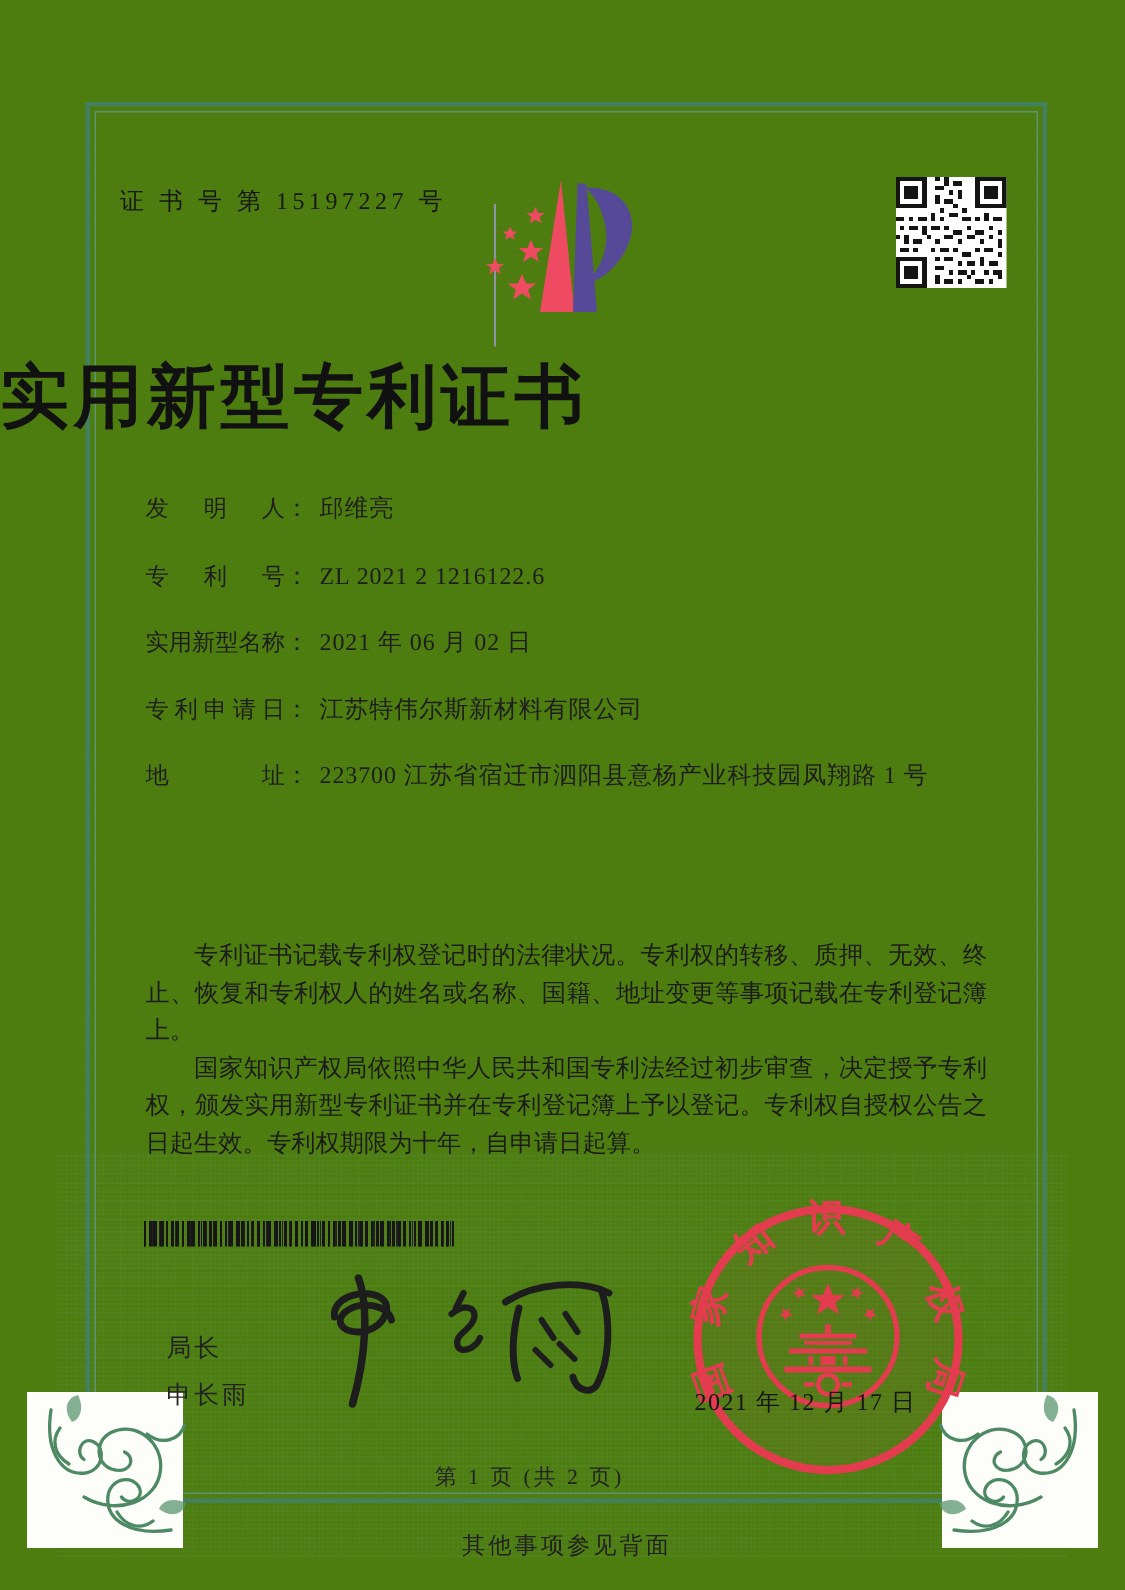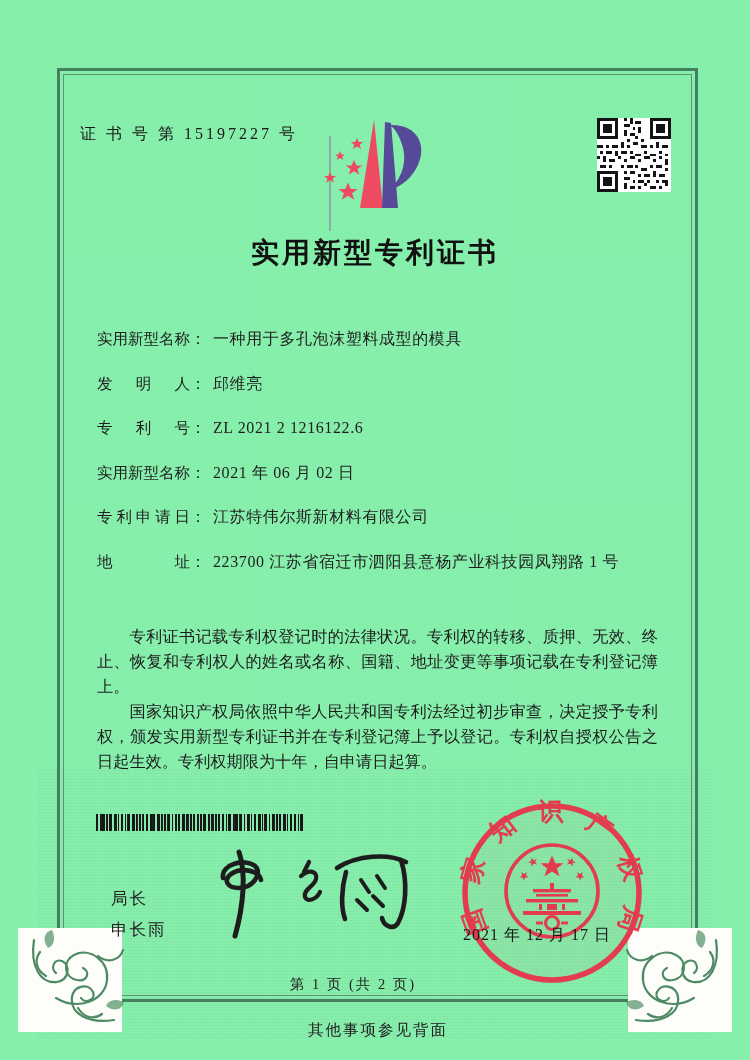--- a/index.html
+++ b/index.html
@@ -1,18 +1,18 @@
 <!DOCTYPE html>
 <html><head>
 <meta charset="utf-8">
 <style>
   html,body{margin:0;padding:0;}
   body{width:750px;height:1060px;background:#ffffff;overflow:hidden;
        font-family:"Liberation Serif","DejaVu Serif",serif;color:#1e1e1e;}
-  .page{position:relative;width:750px;height:1060px;background:#86efac;}
+  .page{position:relative;width:750px;height:1060px;background:#4d7c0f;}
 
   
   .texture{position:absolute;left:38px;right:38px;top:768px;bottom:22px;
     background-image:
       repeating-linear-gradient(0deg, rgba(110,170,130,.16) 0 1px, transparent 1px 3px),
       repeating-linear-gradient(90deg, rgba(110,170,130,.11) 0 1px, transparent 1px 3px);
     opacity:.55;}
   .texture-soft{position:absolute;inset:60px 50px 50px 50px;
     background-image:repeating-linear-gradient(0deg, rgba(120,180,140,.05) 0 1px, transparent 1px 4px);
     opacity:.5;}
@@ -27,22 +27,22 @@
   .corner-mask.br{left:628px;top:928px;}
   .flourish{position:absolute;width:102px;height:102px;}
   .flourish.bl{left:26px;top:926px;transform:scale(1,-1) translateY(-102px);transform-origin:top left;}
   .flourish.br{left:622px;top:926px;transform:scale(-1,-1) translate(-102px,-102px);transform-origin:top left;}
 
   .cert-no{position:absolute;left:80px;top:124px;font-size:16px;letter-spacing:3px;color:#171717;}
 
   .logo{position:absolute;left:300px;top:112px;}
   .qr{position:absolute;left:597px;top:118px;width:74px;height:74px;}
 
-  .title{position:absolute;left:0;right:0;top:234px;text-align:center;
-         font-size:28px;font-weight:700;letter-spacing:3px;color:#111;}
+  .title{position:absolute;left:0;right:0;top:234px;text-align:left;
+         font-size:46px;font-weight:700;letter-spacing:3px;color:#111;}
 
   .fields{position:absolute;left:97px;top:329px;width:575px;}
   .frow{position:relative;height:44.5px;font-size:16px;white-space:nowrap;}
   .flabel{display:inline-block;width:93px;text-align:justify;text-align-last:justify;
           font-size:15.5px;vertical-align:bottom;}
   .fsep{display:inline-block;margin-right:7px;}
   .fvalue{letter-spacing:.6px;}
   .grant-right{position:absolute;left:266px;top:0;}
 
   .paras{position:absolute;left:97px;top:625px;width:561px;font-size:16.2px;
@@ -134,23 +134,20 @@
       <path d="M1,16h2v1h-2z M4,16h1v1h-1z M8,16h1v1h-1z M10,16h2v1h-2z M13,16h1v1h-1z M15,17h2v1h-2z M18,16h1v1h-1z M20,16h2v1h-2z M23,17h1v1h-1z"></path>
       <path d="M9,18h1v1h-1z M11,18h2v1h-2z M14,19h1v1h-1z M16,19h2v1h-2z M19,18h1v2h-1z M21,19h2v1h-2z"></path>
       <path d="M9,20h2v1h-2z M12,21h1v1h-1z M14,21h2v1h-2z M17,21h1v1h-1z M20,21h1v1h-1z M22,21h2v1h-2z"></path>
       <path d="M9,22h1v2h-1z M11,23h2v1h-2z M14,23h1v1h-1z M16,22h1v1h-1z M18,23h2v1h-2z M21,23h1v1h-1z M23,22h1v1h-1z"></path>
     </g>
   </svg>
 
   <div class="title">实用新型专利证书</div>
 
   <div class="fields">
-    <div class="frow">
-      <span class="flabel">实用新型名称</span><span class="fsep">：</span><span class="fvalue">一种用于多孔泡沫塑料成型的模具</span>
-    </div>
     <div class="frow">
       <span class="flabel">发明人</span><span class="fsep">：</span><span class="fvalue">邱维亮</span>
     </div>
     <div class="frow">
       <span class="flabel">专利号</span><span class="fsep">：</span><span class="fvalue">ZL 2021 2 1216122.6</span>
     </div>
     <div class="frow">
       <span class="flabel">实用新型名称</span><span class="fsep">：</span><span class="fvalue">2021 年 06 月 02 日</span>
     </div>
     <div class="frow">

